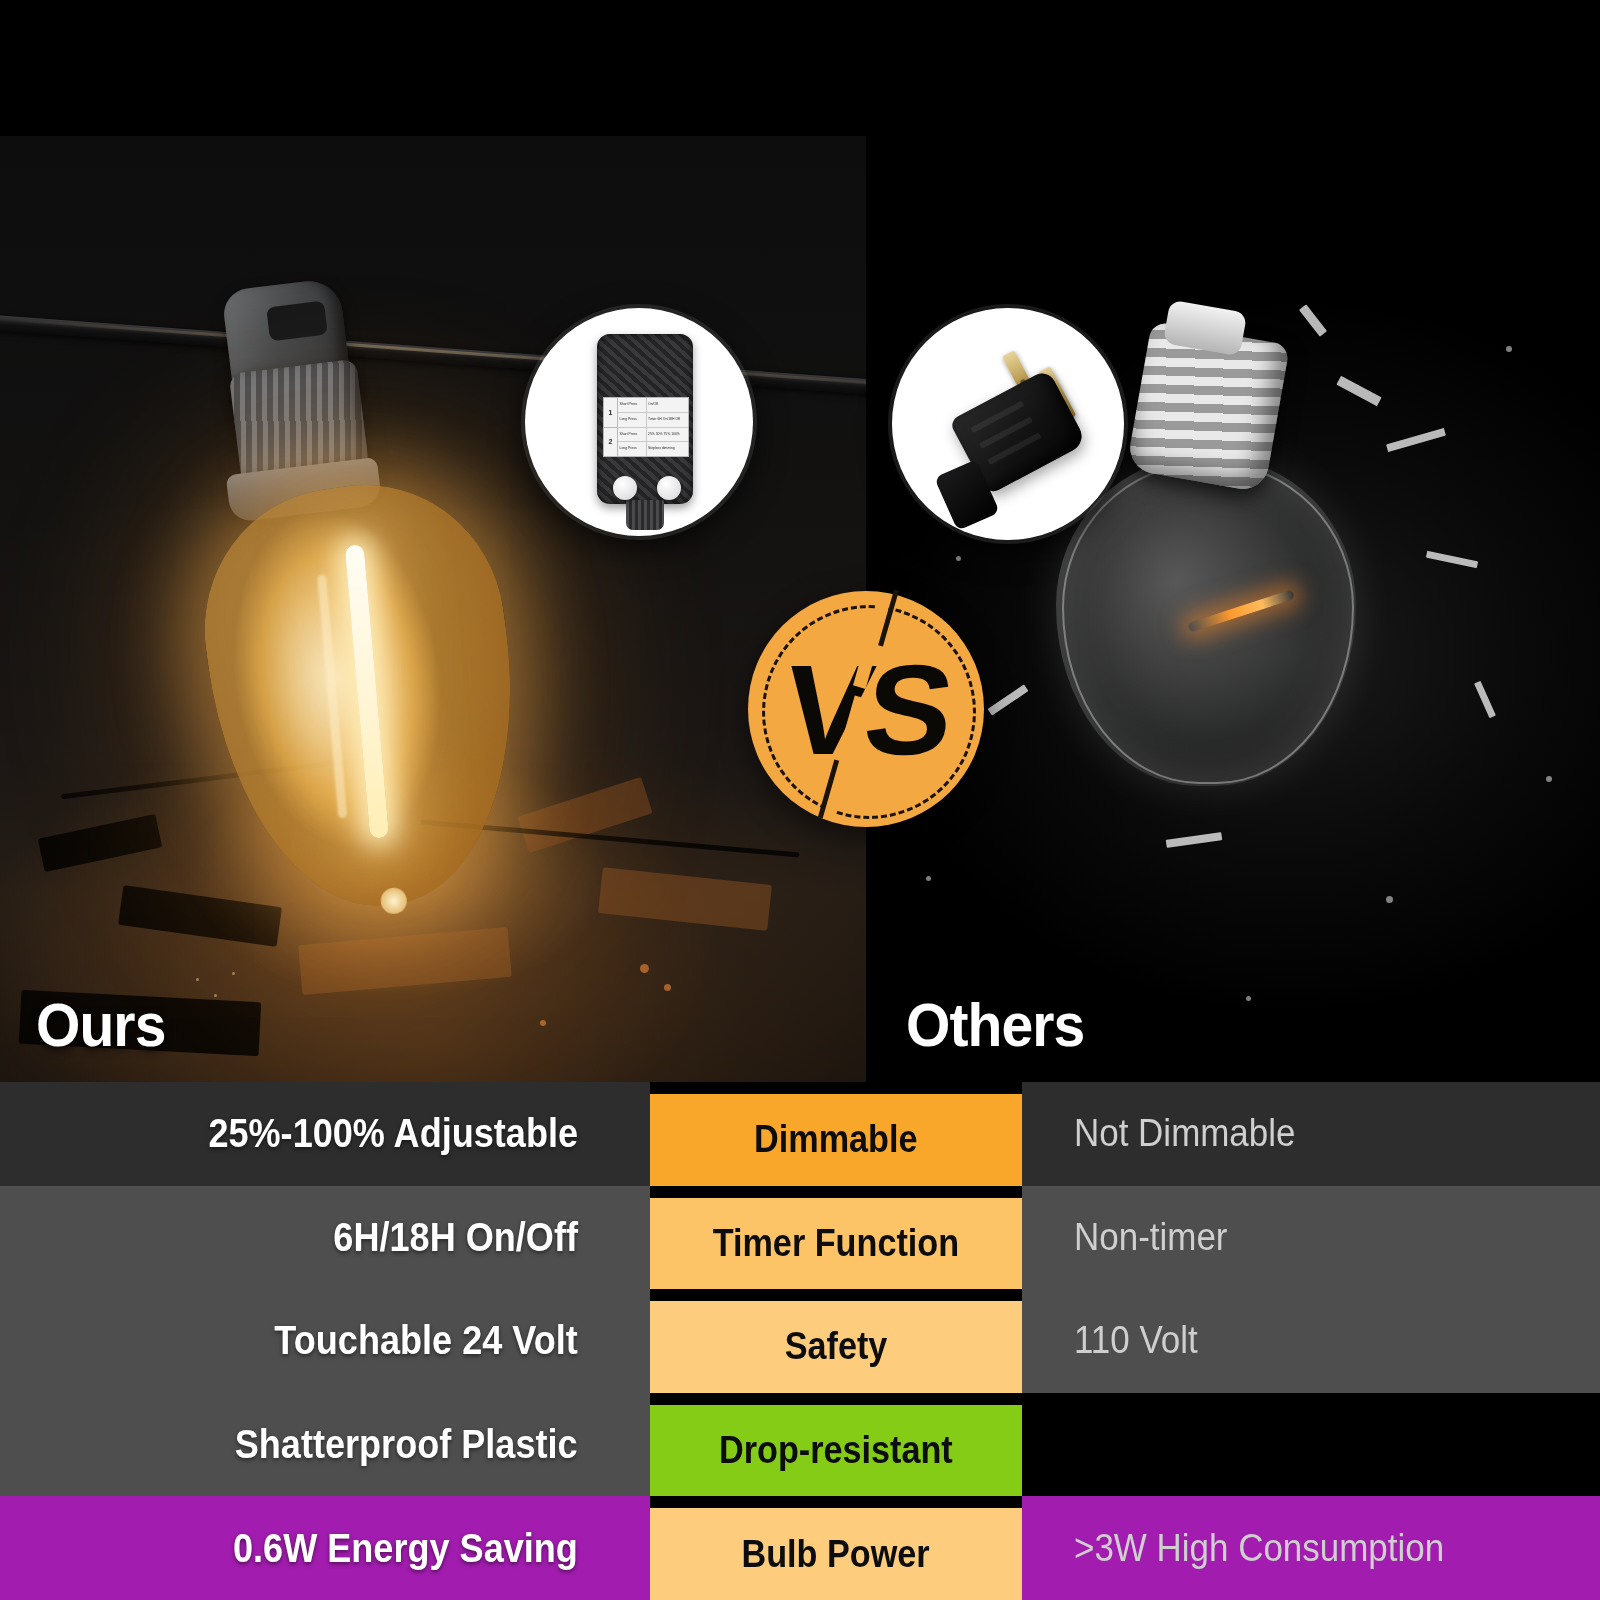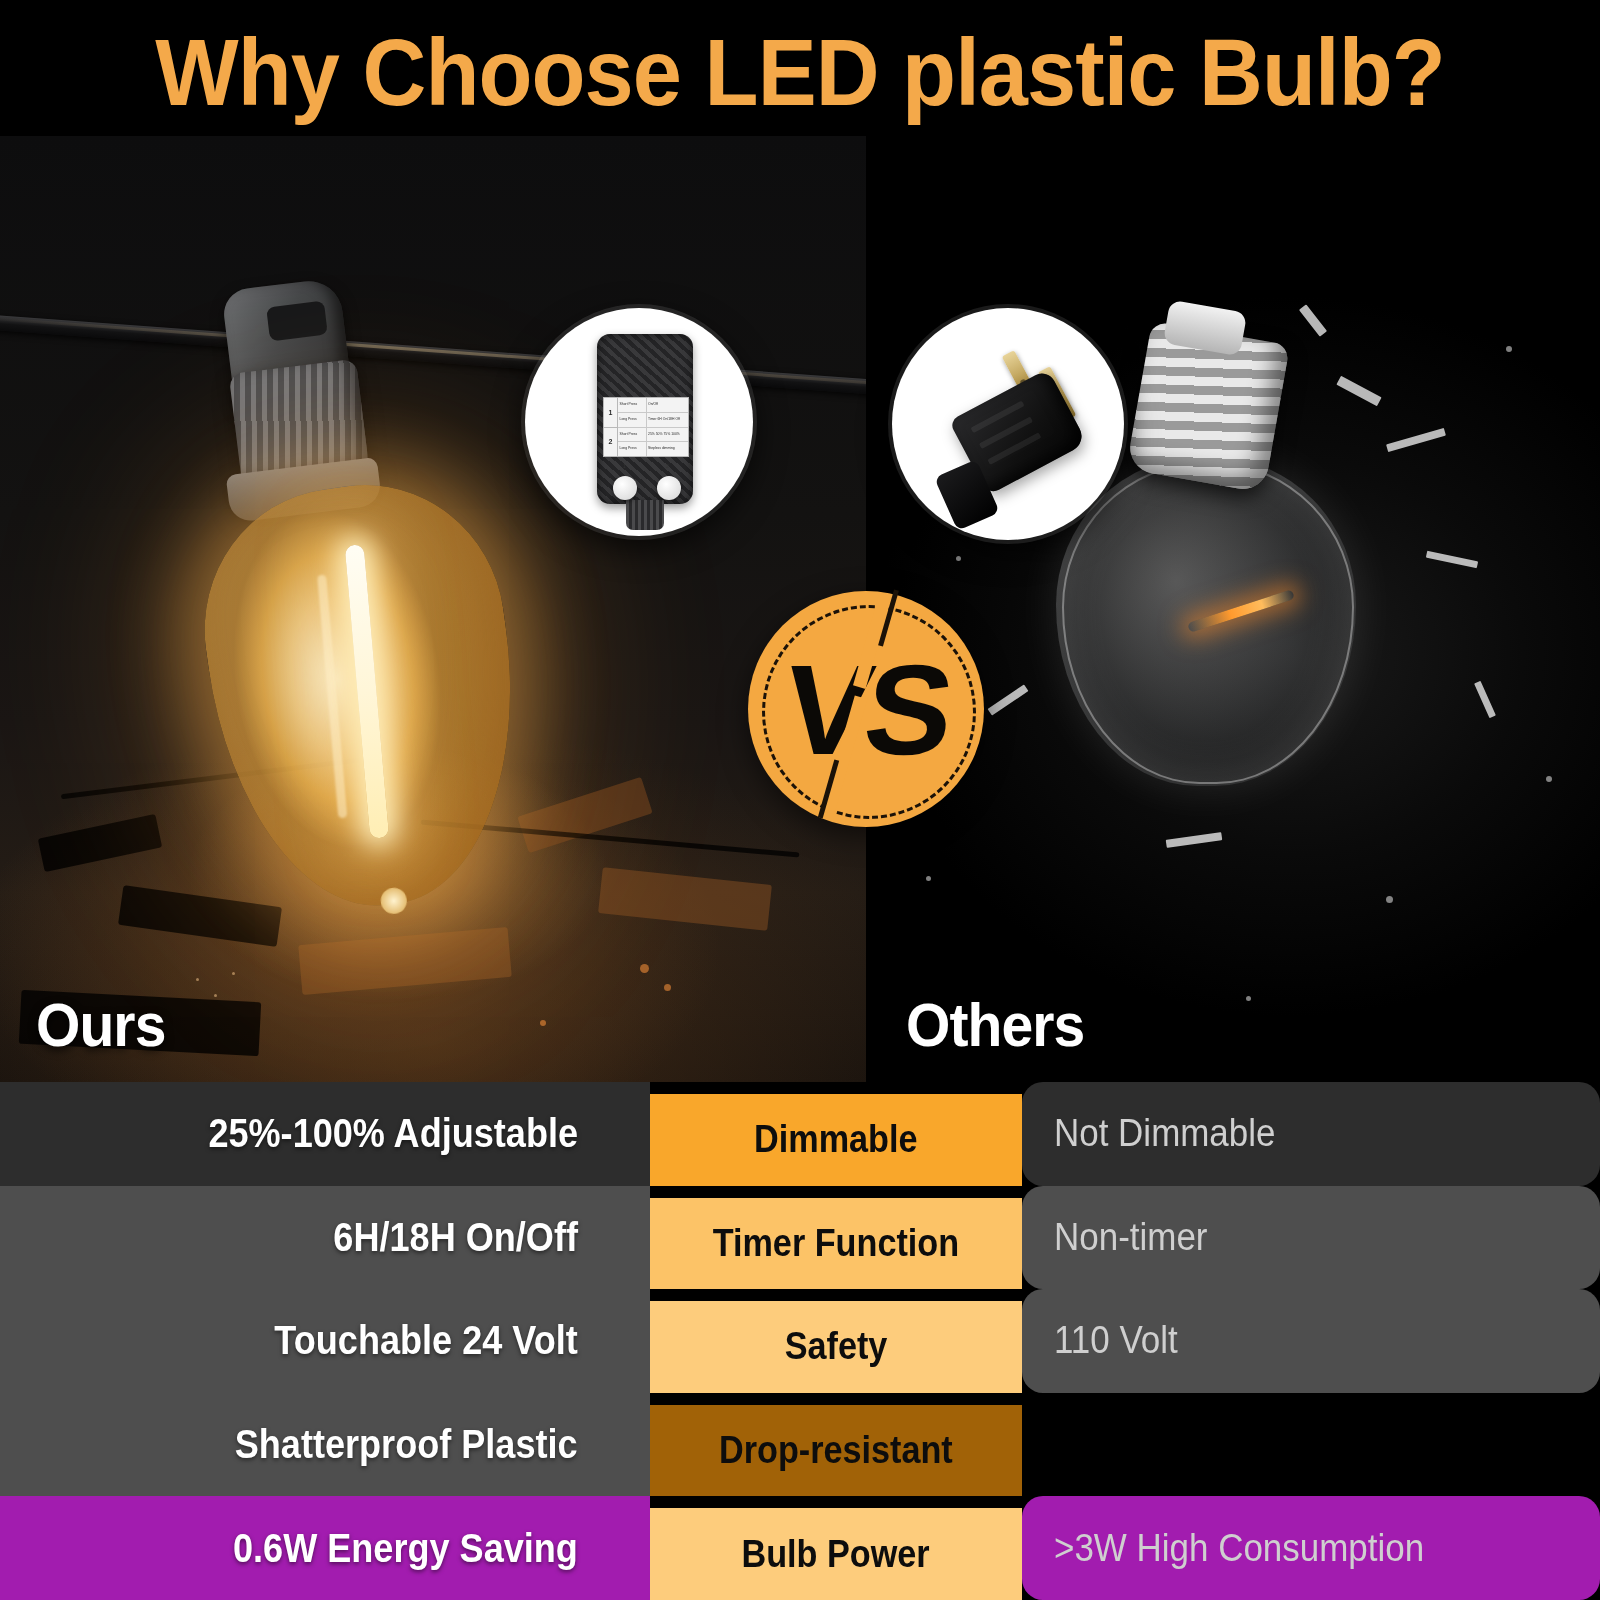--- a/index.html
+++ b/index.html
@@ -161,43 +161,40 @@
               text-shadow:0 3px 10px rgba(0,0,0,.85);z-index:5;}
   .label-ours{left:36px;} .label-others{left:40px;}
 
   
   .table{position:absolute;left:0;top:1082px;width:1600px;height:518px;}
   .trow{position:relative;display:flex;height:103.6px;width:1600px;}
   .c-left{width:650px;display:flex;align-items:center;justify-content:flex-end;
           padding-right:72px;box-sizing:border-box;}
   .c-mid{width:372px;display:flex;align-items:center;justify-content:center;box-sizing:border-box;margin-top:12px;}
   .c-right{width:578px;display:flex;align-items:center;justify-content:flex-start;
-          padding-left:32px;box-sizing:border-box;border-radius:21px;}
+          padding-left:52px;box-sizing:border-box;}
   .t-ours{color:#fff;font-size:41px;font-weight:bold;transform:scaleX(.88);
           transform-origin:100% 50%;white-space:nowrap;text-shadow:0 2px 5px rgba(0,0,0,.5);}
   .t-feat{color:#0d0d0d;font-size:38px;font-weight:bold;transform:scaleX(.9);
           transform-origin:50% 50%;white-space:nowrap;}
   .t-others{color:#cfcfcf;font-size:38px;font-weight:normal;transform:scaleX(.92);
           transform-origin:0 50%;white-space:nowrap;}
   .row-dark .c-left,.row-dark .c-right{background:#2d2d2d;}
   .row-mid  .c-left,.row-mid  .c-right{background:#4e4e4e;}
   .row-lite .c-left,.row-lite .c-right{background:#a21caf;}
   .mid-a .c-mid{background:#F9A72B;}
   .mid-b .c-mid{background:#FCC367;}
   .mid-c .c-mid{background:#FDCC7C;}
-  .mid-d .c-mid{background:#a16207;}
+  .mid-d .c-mid{background:#84cc16;}
 </style>
 </head>
 <body>
 
 <div id="page">
 
-  <div class="header">
-    <div class="title">Why Choose LED plastic Bulb?</div>
-  </div>
 
   <div class="stage">
 
     <div class="panel panel-left">
       <div class="ground"></div>
 
       <div class="flake" style="left:40px;top:690px;width:120px;height:34px;transform:rotate(-12deg);"></div>
       <div class="flake" style="left:120px;top:760px;width:160px;height:40px;transform:rotate(8deg);"></div>
       <div class="flake" style="left:520px;top:660px;width:130px;height:38px;transform:rotate(-18deg);background:rgba(120,70,30,.55);"></div>
       <div class="flake" style="left:600px;top:740px;width:170px;height:46px;transform:rotate(6deg);background:rgba(135,80,34,.5);"></div>

